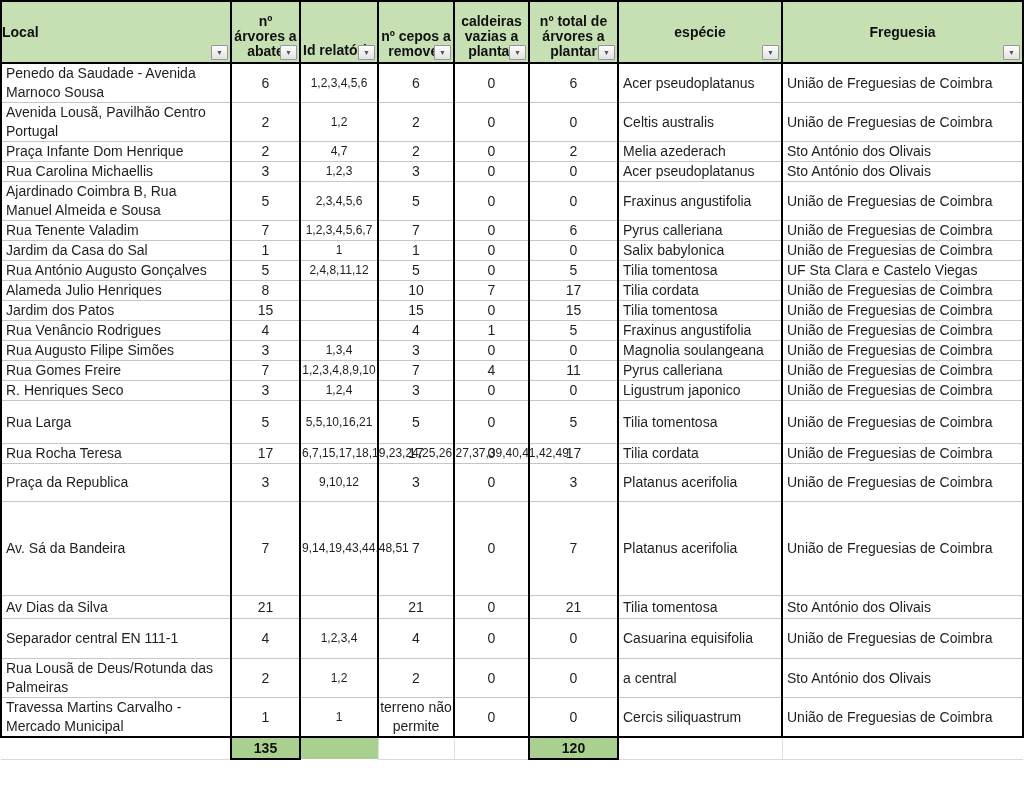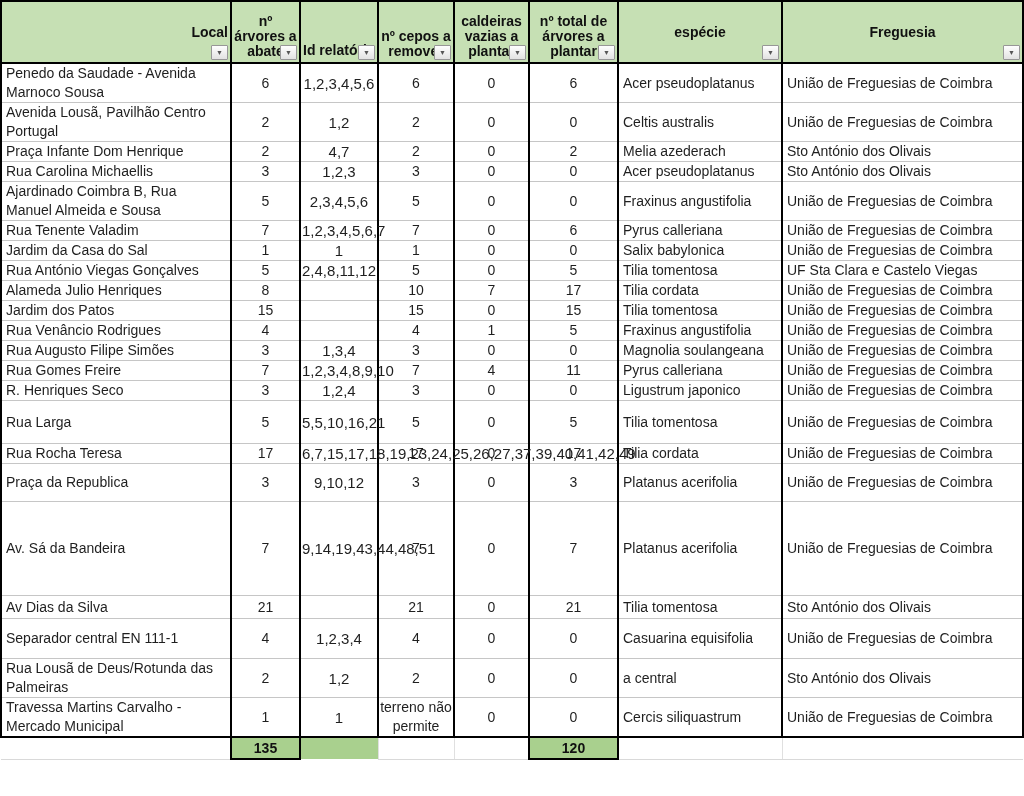--- a/index.html
+++ b/index.html
@@ -24,21 +24,21 @@
     height:62px;
     position:relative;
     font-weight:bold;
     font-size:14px;
     color:#111;
     padding:0;
     vertical-align:middle;
   }
   thead th:last-child { border-right:2px solid #000; }
   .hl { width:100%; text-align:center; line-height:15px; padding:0 2px; }
-  th.h-local .hl { text-align:right; padding-left:0; }
+  th.h-local .hl { text-align:left; padding-left:0; }
   th.h-abate, th.h-cepos, th.h-caldeiras, th.h-total { vertical-align:bottom; }
   th.h-abate .hl, th.h-cepos .hl { padding-bottom:3px; }
   th.h-caldeiras .hl, th.h-total .hl { padding-bottom:3px; }
   th.h-relatorio { vertical-align:bottom; }
   th.h-relatorio .hl { white-space:nowrap; overflow:hidden; padding-bottom:4px; text-align:center; }
   .fbtn {
     position:absolute; right:2px; bottom:2px;
     width:17px; height:15px;
     background:linear-gradient(#fefefe,#e2e2e2);
     border:1px solid #979797;
@@ -55,21 +55,21 @@
     padding:0;
     vertical-align:middle;
     font-size:14px;
   }
   tbody td:last-child { border-right:2px solid #000; }
   tbody tr:first-child td { border-top:none; }
   tbody tr:last-child td { border-bottom:2px solid #000; }
   .cc { line-height:19px; }
   td.col-local .cc, td.col-especie .cc, td.col-freguesia .cc { text-align:left; padding:0 4px; }
   td.col-abate .cc, td.col-cepos .cc, td.col-caldeiras .cc, td.col-total .cc { text-align:center; }
-  td.col-relatorio .cc { text-align:center; font-size:15px; line-height:17px; padding:0 1px; }
+  td.col-relatorio .cc { text-align:center; font-size:12px; line-height:17px; padding:0 1px; }
   
   tbody tr:nth-child(1){height:39px} tbody tr:nth-child(2){height:39px}
   tbody tr:nth-child(3){height:20px} tbody tr:nth-child(4){height:20px}
   tbody tr:nth-child(5){height:39px} tbody tr:nth-child(6){height:19px}
   tbody tr:nth-child(7){height:19px} tbody tr:nth-child(8){height:20px}
   tbody tr:nth-child(9){height:19px} tbody tr:nth-child(10){height:19px}
   tbody tr:nth-child(11){height:19px} tbody tr:nth-child(12){height:19px}
   tbody tr:nth-child(13){height:19px} tbody tr:nth-child(14){height:19px}
   tbody tr:nth-child(15){height:43px} tbody tr:nth-child(16){height:19px}
   tbody tr:nth-child(17){height:38px} tbody tr:nth-child(18){height:94px}
@@ -340,21 +340,21 @@
         </td>
         <td class="col-especie">
           <div class="cc">Salix babylonica</div>
         </td>
         <td class="col-freguesia">
           <div class="cc">União de Freguesias de Coimbra</div>
         </td>
       </tr>
       <tr>
         <td class="col-local">
-          <div class="cc">Rua António Viegas Gonçalves</div>
+          <div class="cc">Rua António Augusto Gonçalves</div>
         </td>
         <td class="col-abate">
           <div class="cc">5</div>
         </td>
         <td class="col-relatorio">
           <div class="cc">2,4,8,11,12</div>
         </td>
         <td class="col-cepos">
           <div class="cc">5</div>
         </td>

